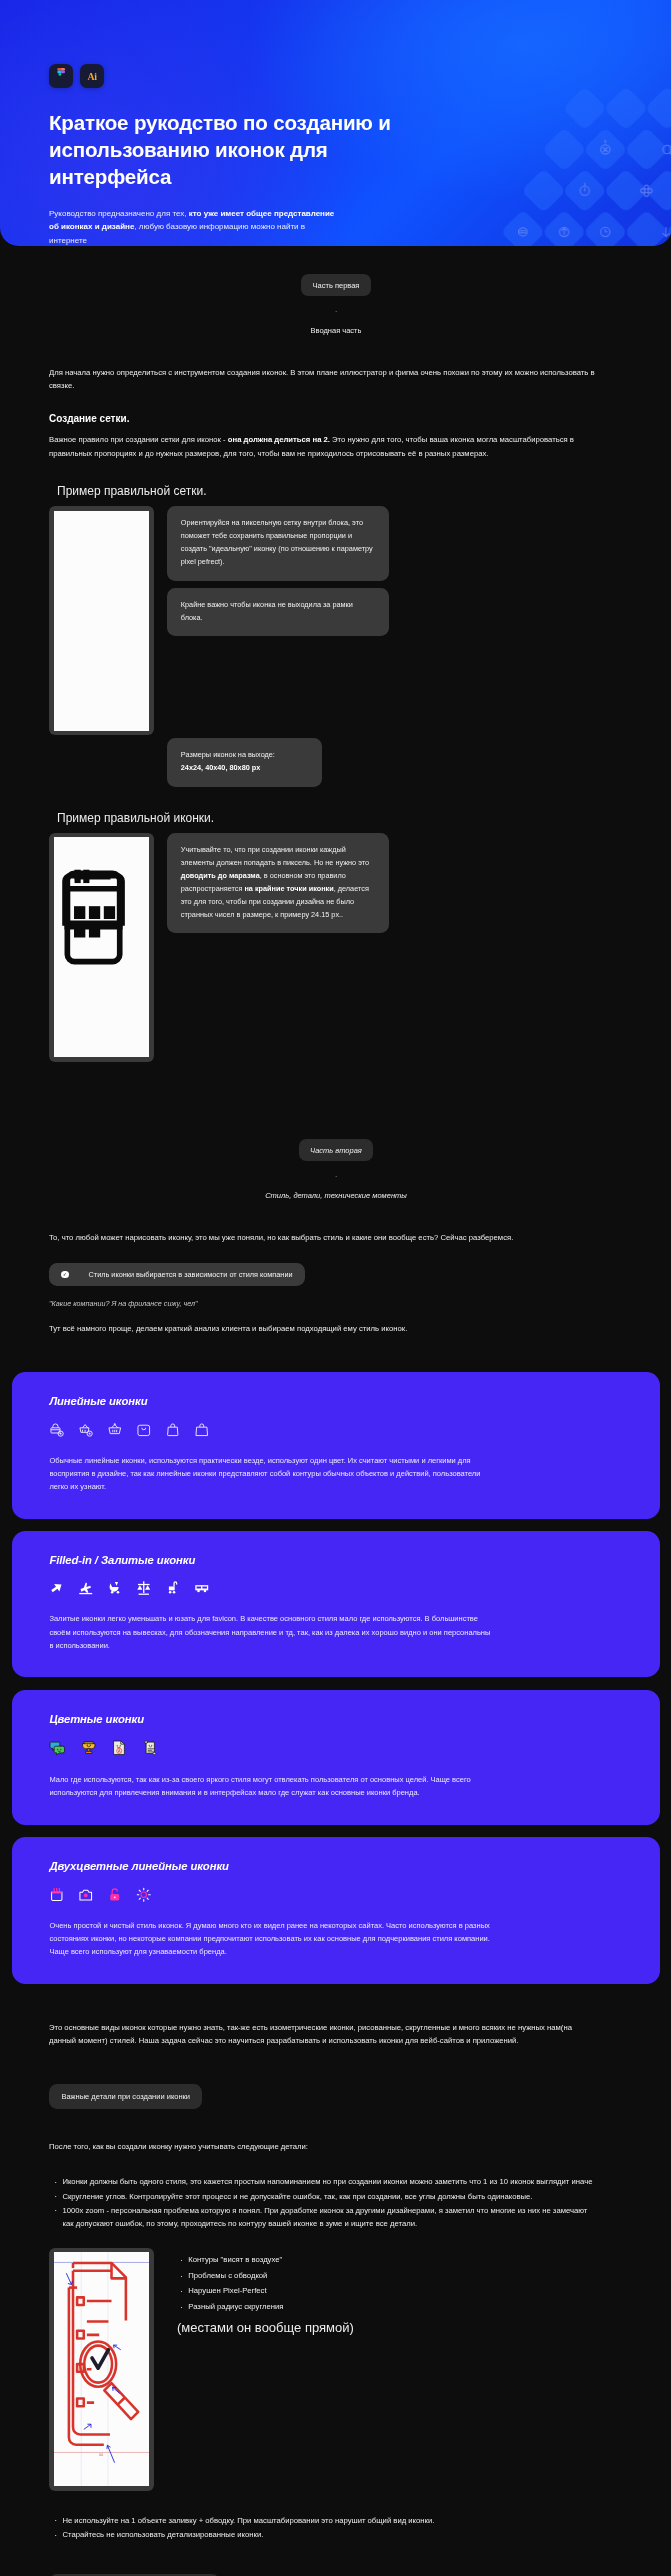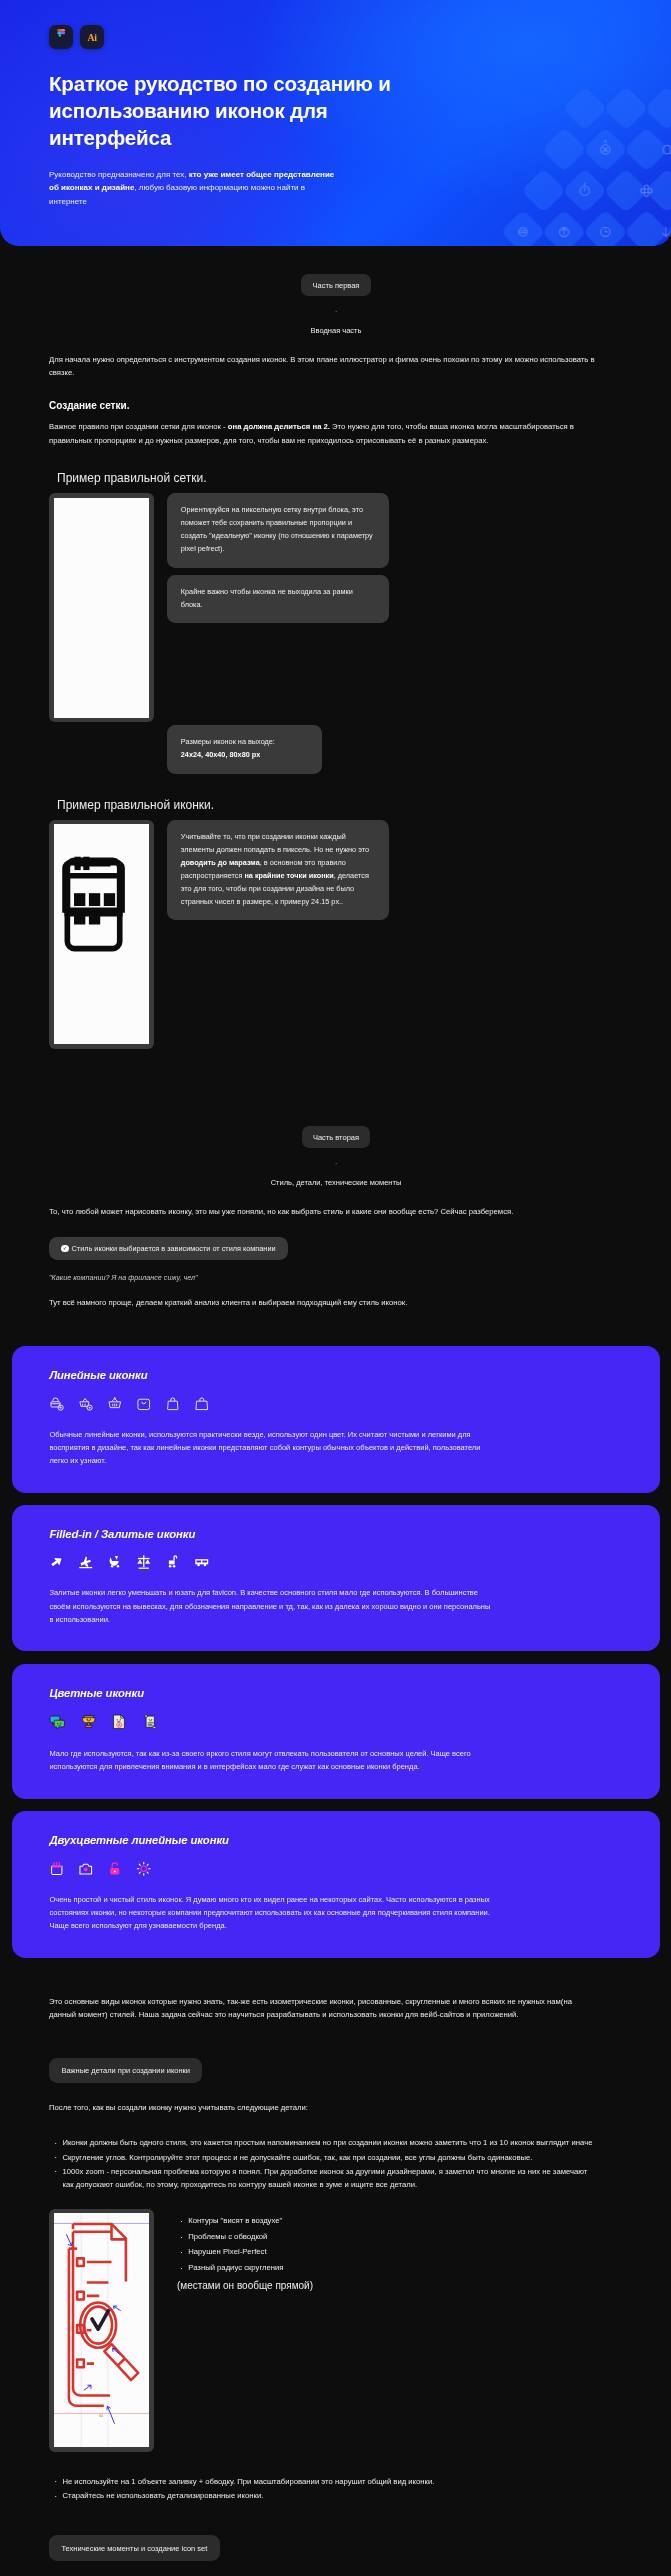--- a/index.html
+++ b/index.html
@@ -35,20 +35,21 @@
     background:
       radial-gradient(464px 258px at 78% 18%, #1565ff 0%, rgba(21,101,255,0) 60%),
       radial-gradient(361px 309px at 18% 75%, #2b34f0 0%, rgba(43,52,240,0) 65%),
       linear-gradient(135deg,#1a27e8 0%,#1437ef 35%,#0f53ff 65%,#1230e0 100%);
     overflow:hidden;
   }
   .hero-inner{
     position:relative;
     z-index:3;
     padding:25px 73px 0 49px;
+    margin-top:39px;
   }
   .app-badges{display:flex;gap:7.2px;margin-bottom:20.6px;}
   .badge{
     width:24px;height:24px;border-radius:6.7px;
     background:#161a35;
     display:flex;align-items:center;justify-content:center;
     box-shadow:0 1px 5.2px rgba(0,0,0,.25);
   }
   .badge svg{display:block;}
   .ai-text{
@@ -103,21 +104,21 @@
   p.body{
     font-size:7.7px;
     line-height:1.72;
     color:#ededed;
     max-width:546px;
   }
   p.body b{font-weight:700;color:#fff;}
   .mt-42{margin-top:21.6px;}
   .mt-26{margin-top:13.4px;}
   .mt-18{margin-top:9.3px;}
-  .mt-60{margin-top:18px;}
+  .mt-60{margin-top:31px;}
   .mt-72{margin-top:37px;}
 
   h3.sub{
     font-size:10px;font-weight:700;color:#fff;margin-top:20.6px;
   }
   h4.example-title{
     font-size:12px;font-weight:400;color:#ededed;margin-top:24px;margin-bottom:8.2px;padding-left:8px;
   }
 
   
@@ -154,21 +155,21 @@
     color:#f0f0f0;
     max-width:222px;
   }
   .note b{font-weight:700;color:#fff;}
   .note-size{max-width:155px;}
   .note-wide{max-width:222px;}
   .spacer-170{height:88px;}
 
   
   .check-chip{
-    display:inline-flex;align-items:center;gap:3px;
+    display:inline-flex;align-items:center;gap:20px;
     background:var(--card);
     border-radius:8.2px;
     padding:7.2px 12.4px;
     font-size:7.3px;
     color:#f3f3f3;
     margin-top:18.5px;
   }
   .check-chip .tick{
     width:7.2px;height:7.2px;border-radius:50%;
     background:#fff;color:#2b2b2b;font-size:4.6px;
@@ -215,21 +216,21 @@
     content:"·";position:absolute;left:5.2px;top:-0.5px;color:#ededed;font-size:8.8px;
   }
 
   
   .annot-row{display:flex;gap:23px;align-items:flex-start;margin-top:17.5px;}
   .annot-list{list-style:none;padding-top:4.1px;}
   .annot-list li{
     font-size:7.7px;line-height:2.05;color:#ededed;position:relative;padding-left:11.3px;
   }
   .annot-list li::before{content:"·";position:absolute;left:3.1px;top:-1px;font-size:8.8px;}
-  .annot-note{font-size:10px;line-height:2.05;color:#ededed;}
+  .annot-note{font-size:13px;line-height:2.05;color:#ededed;}
 </style>
 </head>
 <body>
 
 <div class="page">
 
   <header class="hero">
     <svg class="hero-pattern" viewBox="0 0 560 480" fill="none">
       <g opacity="0.5">
         <g fill="#2a6bff">
@@ -364,21 +365,21 @@
             </g>
           </svg>
         </div>
       </div>
       <div class="notes">
         <div class="note note-wide"><span>Учитывайте то, что при создании иконки каждый элементы должен попадать в пиксель. Но не нужно это </span><b>доводить до маразма</b><span>, в основном это правило распространяется </span><b>на крайние точки иконки</b><span>, делается это для того, чтобы при создании дизайна не было странных чисел в размере, к примеру 24.15 px..</span></div>
       </div>
     </div>
 
     
-    <div class="part-head" style="margin-top:77px;">
+    <div class="part-head" style="margin-top:77px;font-style:italic;">
       <div class="part-chip">Часть вторая</div>
       <span class="part-dot">·</span>
       <span class="part-label">Стиль, детали, технические моменты</span>
     </div>
 
     <p class="body mt-60">То, что любой может нарисовать иконку, это мы уже поняли, но как выбрать стиль и какие они вообще есть? Сейчас разберемся.</p>
 
     <div class="check-chip">
       <span class="tick">✓</span>
       <span>Стиль иконки выбирается в зависимости от стиля компании</span>

